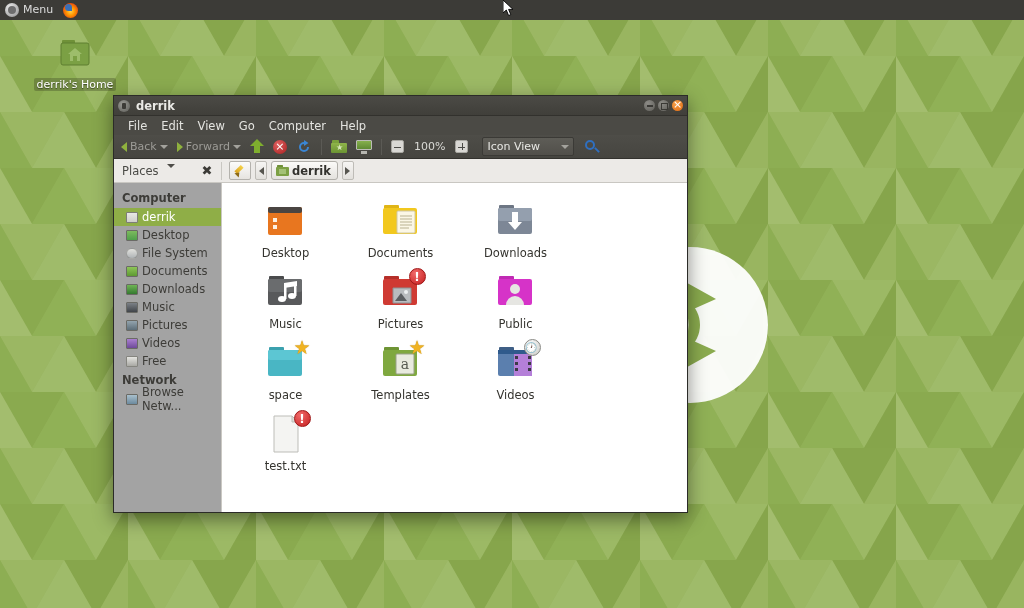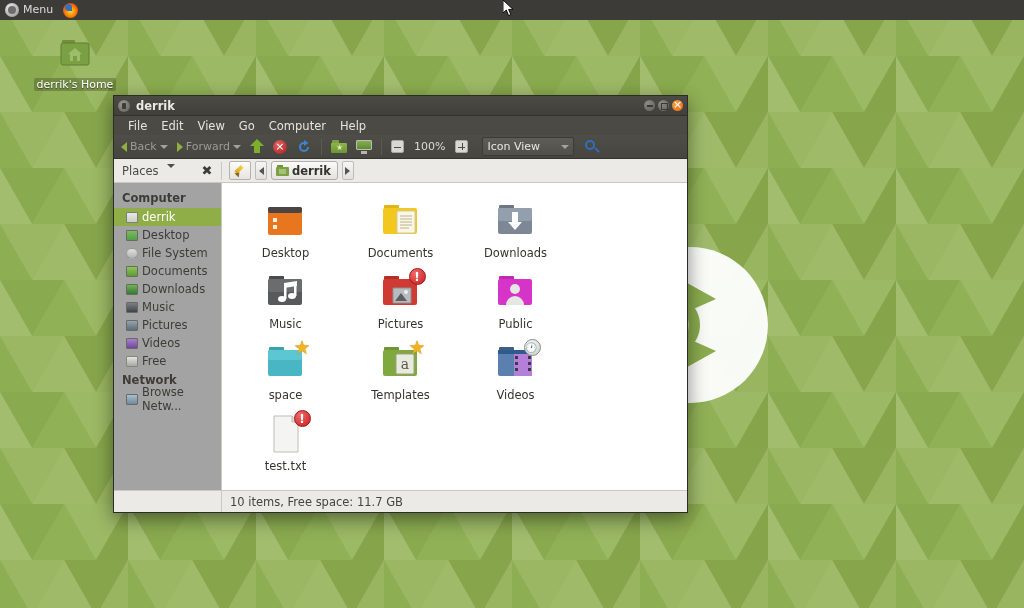--- a/index.html
+++ b/index.html
@@ -576,19 +576,15 @@
               </svg>
               <span class="badge err">!</span>
             </div>
             <div class="flabel">test.txt</div>
           </div>
 
         </div>
       </div>
     </div>
 
-    <div id="statusbar">
-      <div class="sb-pad"></div>
-      <div class="sb-text">10 items, Free space: 11.7 GB</div>
-    </div>
 
   </div>
 </div>
 
 </body></html>

